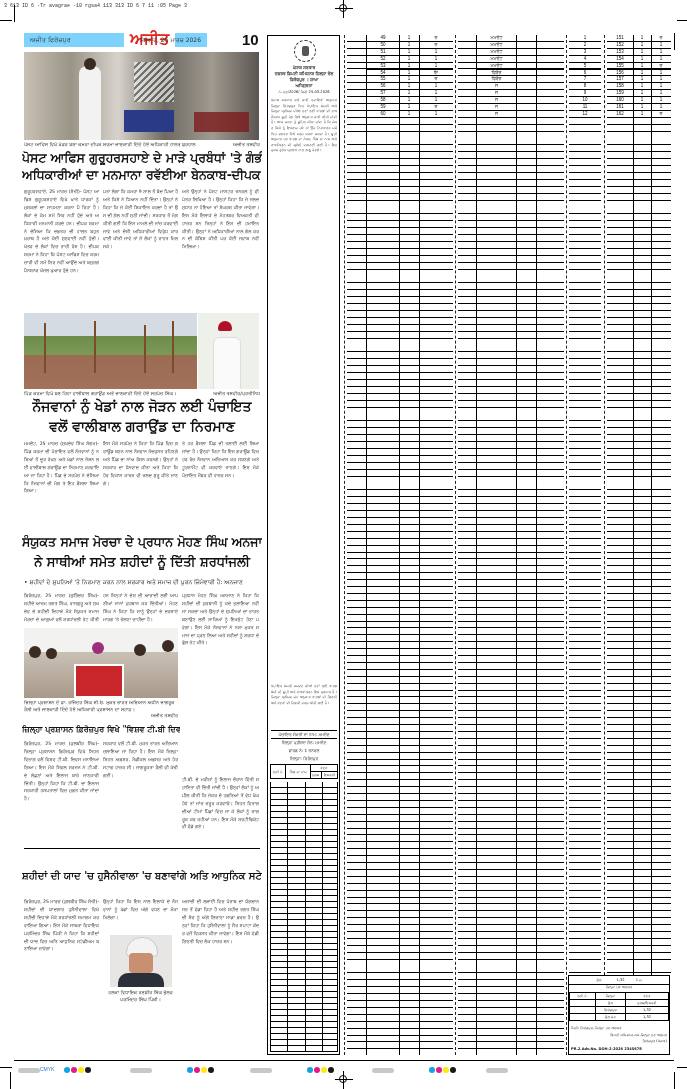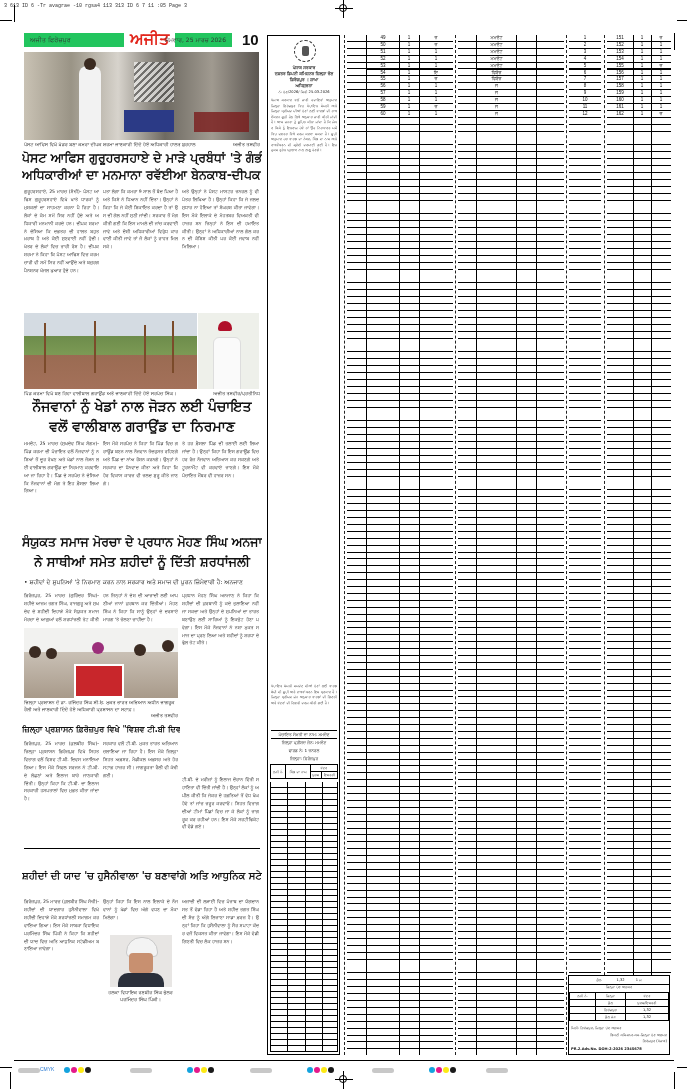--- a/index.html
+++ b/index.html
@@ -4,21 +4,21 @@
 <style>
   html,body{margin:0;padding:0;background:#fff;}
   body{width:687px;height:1089px;position:relative;overflow:hidden;font-family:"DejaVu Sans",sans-serif;color:#111;}
   .slug{position:absolute;left:4px;top:3px;font-size:5px;color:#333;white-space:nowrap;font-family:"Liberation Mono",monospace;}
   .regmark{position:absolute;width:18px;height:18px;}
   .regmark:before{content:"";position:absolute;left:8px;top:0;width:1px;height:18px;background:#000;}
   .regmark:after{content:"";position:absolute;left:0;top:8px;width:18px;height:1px;background:#000;}
   .regmark i{position:absolute;left:4px;top:4px;width:8px;height:8px;border:1px solid #000;border-radius:50%;box-sizing:border-box;}
   .cropline{position:absolute;background:#000;}
   
-  .masthead{position:absolute;left:24px;top:33px;width:208px;height:14px;background:#22c55e;}
+  .masthead{position:absolute;left:24px;top:33px;width:183px;height:14px;background:#7dd3fc;}
   .mh-left{position:absolute;left:6px;top:3px;font-size:6.5px;color:#333;}
   .mh-logo{position:absolute;left:100px;top:-5px;font-size:16px;font-weight:bold;color:#e2261c;font-family:"DejaVu Serif",serif;background:#fff;padding:0 6px;height:22px;line-height:22px;}
   .mh-date{position:absolute;right:6px;top:3px;font-size:6px;color:#333;}
   .pageno{position:absolute;left:242px;top:31px;font-size:15px;font-weight:bold;font-family:"Liberation Sans",sans-serif;}
   
   .photo{position:absolute;background:#8a8a8a;overflow:hidden;}
   .caption{position:absolute;font-size:4.8px;color:#222;white-space:nowrap;overflow:hidden;}
   .headline{position:absolute;font-weight:bold;text-align:center;color:#111;font-family:"DejaVu Sans",sans-serif;line-height:1.15;white-space:nowrap;overflow:hidden;}
   .subhead{position:absolute;font-size:6.5px;color:#111;white-space:nowrap;overflow:hidden;}
   .textcol{position:absolute;font-size:4.6px;line-height:7.9px;color:#222;text-align:justify;overflow:hidden;word-break:break-all;}

